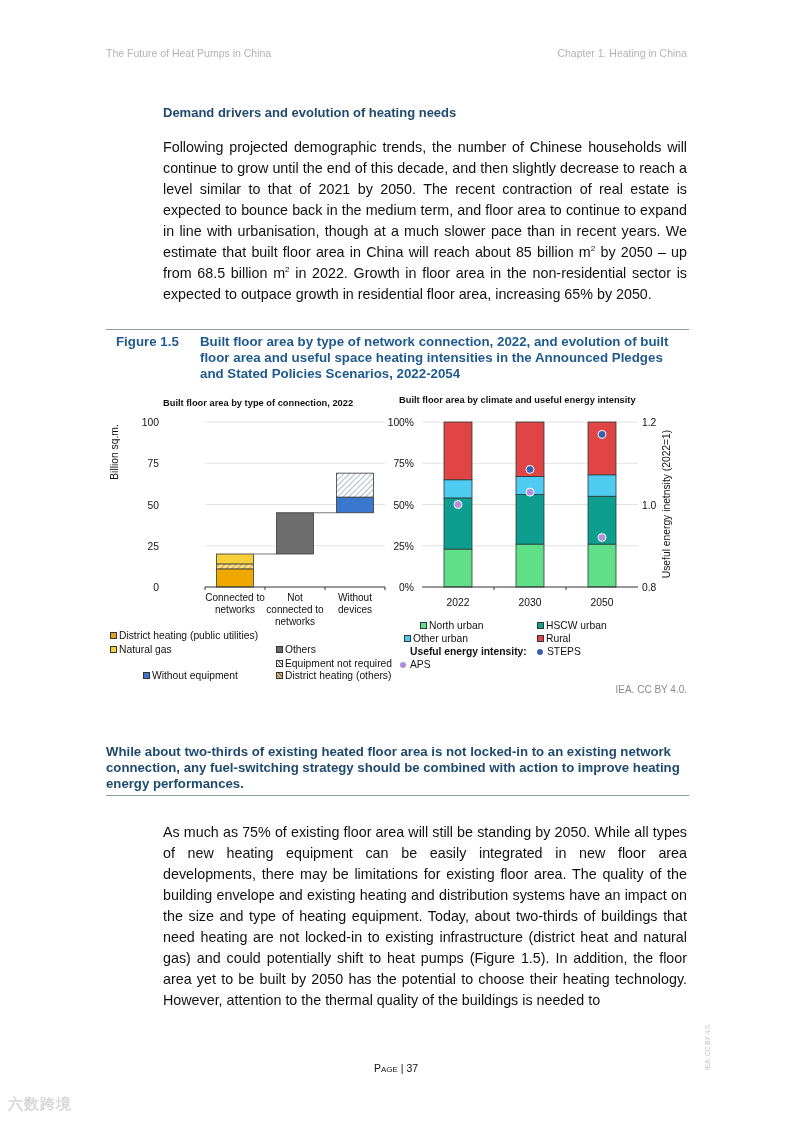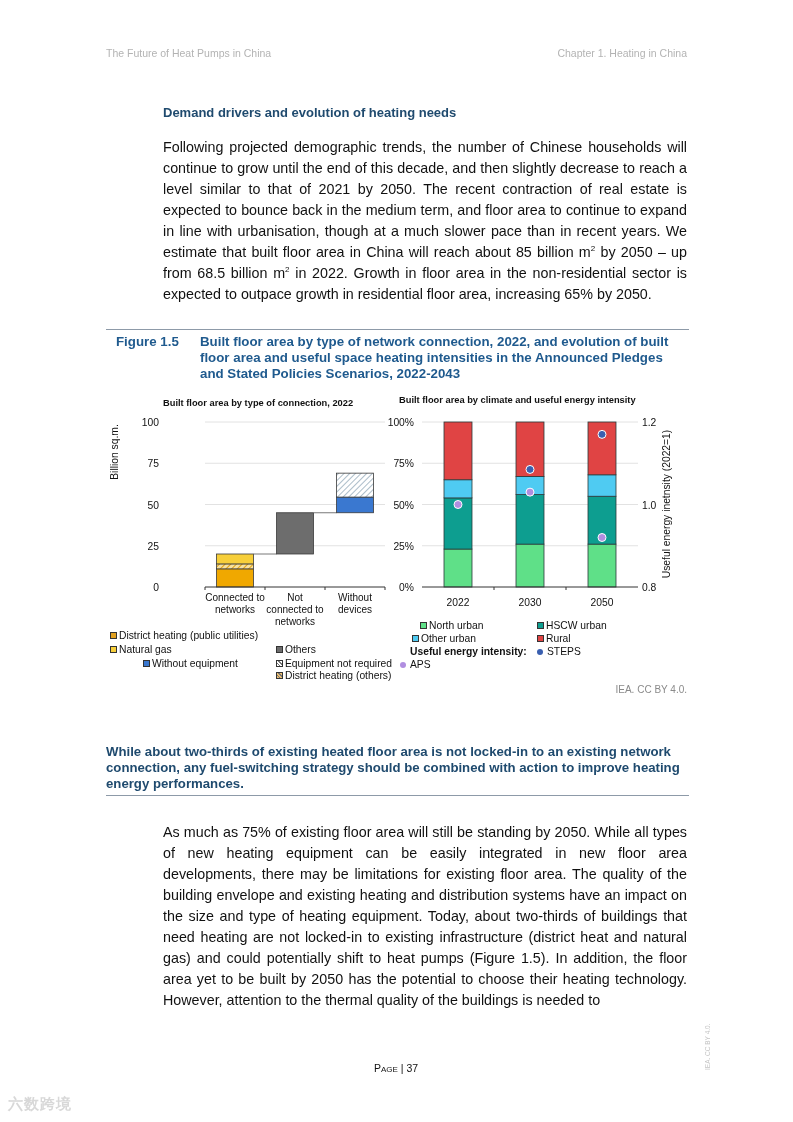--- a/index.html
+++ b/index.html
@@ -35,21 +35,21 @@
 
 <div class="running-header rh-left">The Future of Heat Pumps in China</div>
 <div class="running-header rh-right">Chapter 1. Heating in China</div>
 
 <h2 class="section-title">Demand drivers and evolution of heating needs</h2>
 
 <p class="body-text p1"><span>Following projected demographic trends, the number of Chinese households will continue to grow until the end of this decade, and then slightly decrease to reach a level similar to that of 2021 by 2050. The recent contraction of real estate is expected to bounce back in the medium term, and floor area to continue to expand in line with urbanisation, though at a much slower pace than in recent years. We estimate that built floor area in China will reach about 85 billion m</span><sup>2</sup><span> by 2050 – up from 68.5 billion m</span><sup>2</sup><span> in 2022. Growth in floor area in the non-residential sector is expected to outpace growth in residential floor area, increasing 65% by 2050.</span></p>
 
 <div class="fig-rule" style="top:329px"></div>
 <div class="fig-label">Figure 1.5</div>
-<div class="fig-title">Built floor area by type of network connection, 2022, and evolution of built floor area and useful space heating intensities in the Announced Pledges and Stated Policies Scenarios, 2022-2043</div>
+<div class="fig-title">Built floor area by type of network connection, 2022, and evolution of built floor area and useful space heating intensities in the Announced Pledges and Stated Policies Scenarios, 2022-2054</div>
 
 <div class="chart-title" style="left:163px; top:398px;">Built floor area by type of connection, 2022</div>
 <svg id="left-chart" width="300" height="240" style="position:absolute; left:100px; top:400px;">
   <defs>
     <pattern id="hatch-yellow" patternUnits="userSpaceOnUse" width="4" height="4" patternTransform="rotate(45)">
       <rect width="4" height="4" fill="#f7e2a0"></rect>
       <line x1="0" y1="0" x2="0" y2="4" stroke="#e0a010" stroke-width="2"></line>
     </pattern>
     <pattern id="hatch-blue" patternUnits="userSpaceOnUse" width="4" height="4" patternTransform="rotate(45)">
       <rect width="4" height="4" fill="#ffffff"></rect>
@@ -152,40 +152,40 @@
       <span>District heating (others)</span>
     </div>
     <div class="legend-item" style="left: 0px; top: 14px;">
       <span class="swatch" style="background: rgb(247, 207, 58);"></span>
       <span>Natural gas</span>
     </div>
     <div class="legend-item" style="left: 166px; top: 14px;">
       <span class="swatch" style="background: rgb(109, 109, 109);"></span>
       <span>Others</span>
     </div>
-    <div class="legend-item" style="left: 0px; top: 28px; padding-left: 33px;">
+    <div class="legend-item" style="left: 0px; top: 40px; padding-left: 33px;">
       <span class="swatch" style="background: rgb(58, 120, 208);"></span>
       <span>Without equipment</span>
     </div>
     <div class="legend-item" style="left: 166px; top: 28px;">
       <span class="swatch" style="background: repeating-linear-gradient(45deg, rgb(255, 255, 255) 0px, rgb(255, 255, 255) 1.5px, rgb(119, 119, 119) 1.5px, rgb(119, 119, 119) 2.5px);"></span>
       <span>Equipment not required</span>
     </div>
   </div>
 
 <div class="legend" id="right-legend" style="left:400px; top:620px; width:260px; height:55px;">
     <div class="legend-item" style="left: 0px; top: 0px; padding-left: 20px;">
       <span class="swatch" style="background: rgb(95, 224, 136);"></span>
       <span>North urban</span>
     </div>
     <div class="legend-item" style="left: 137px; top: 0px;">
       <span class="swatch" style="background: rgb(13, 158, 144);"></span>
       <span>HSCW urban</span>
     </div>
-    <div class="legend-item" style="left: 12px; top: 13px;">
+    <div class="legend-item" style="left: 4px; top: 13px;">
       <span class="swatch" style="background: rgb(79, 203, 242);"></span>
       <span>Other urban</span>
     </div>
     <div class="legend-item" style="left: 137px; top: 13px;">
       <span class="swatch" style="background: rgb(224, 68, 68);"></span>
       <span>Rural</span>
     </div>
     <div class="legend-item" style="left: 10px; top: 26px; font-weight: bold;">
       <span>Useful energy intensity:</span>
     </div>

